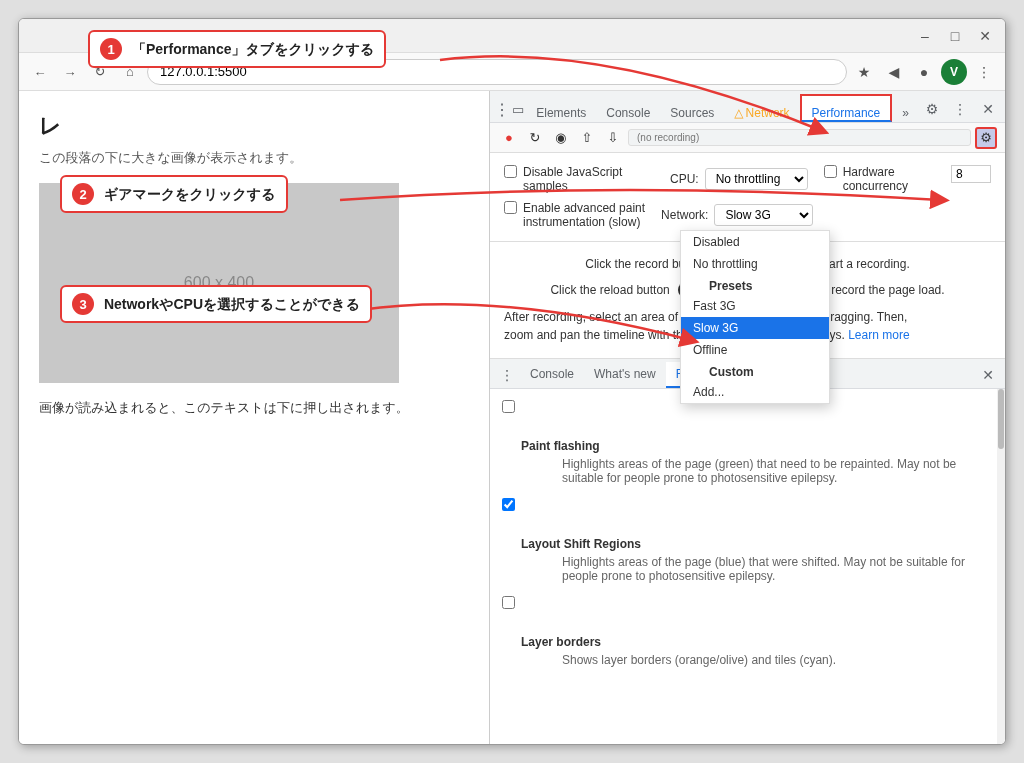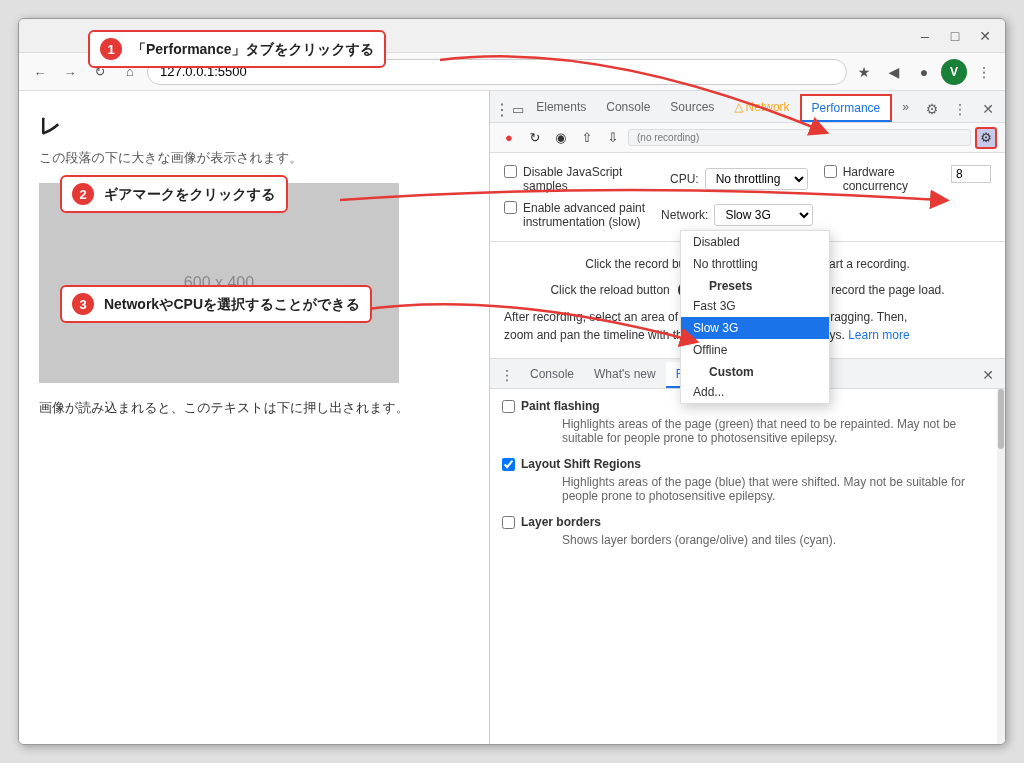--- a/index.html
+++ b/index.html
@@ -158,21 +158,21 @@
       padding-left: 4px;
       position: relative;
     }
     .devtools-tab {
       height: 28px;
       padding: 0 10px;
       font-size: 12px;
       border: none;
       background: transparent;
       cursor: pointer;
-      display: flex; align-items: center;
+      display: flex; align-items: flex-end;
       color: #5f6368;
       border-bottom: 2px solid transparent;
       white-space: nowrap;
     }
     .devtools-tab.active {
       color: #1a73e8;
       border-bottom: 2px solid #1a73e8;
       background: #fff;
     }
     .devtools-tab.warning {
@@ -388,20 +388,21 @@
       font-size: 12px;
       color: #333;
     }
     .bottom-section {
       margin-bottom: 12px;
     }
     .bottom-section-title {
       font-weight: bold;
       margin-bottom: 4px;
       font-size: 12px;
+      margin-top: 40px;
     }
     .bottom-check-label {
       display: flex;
       align-items: flex-start;
       gap: 6px;
       margin-bottom: 4px;
     }
     .bottom-check-label input { margin-top: 1px; flex-shrink: 0; }
     .check-desc {
       font-size: 12px;

